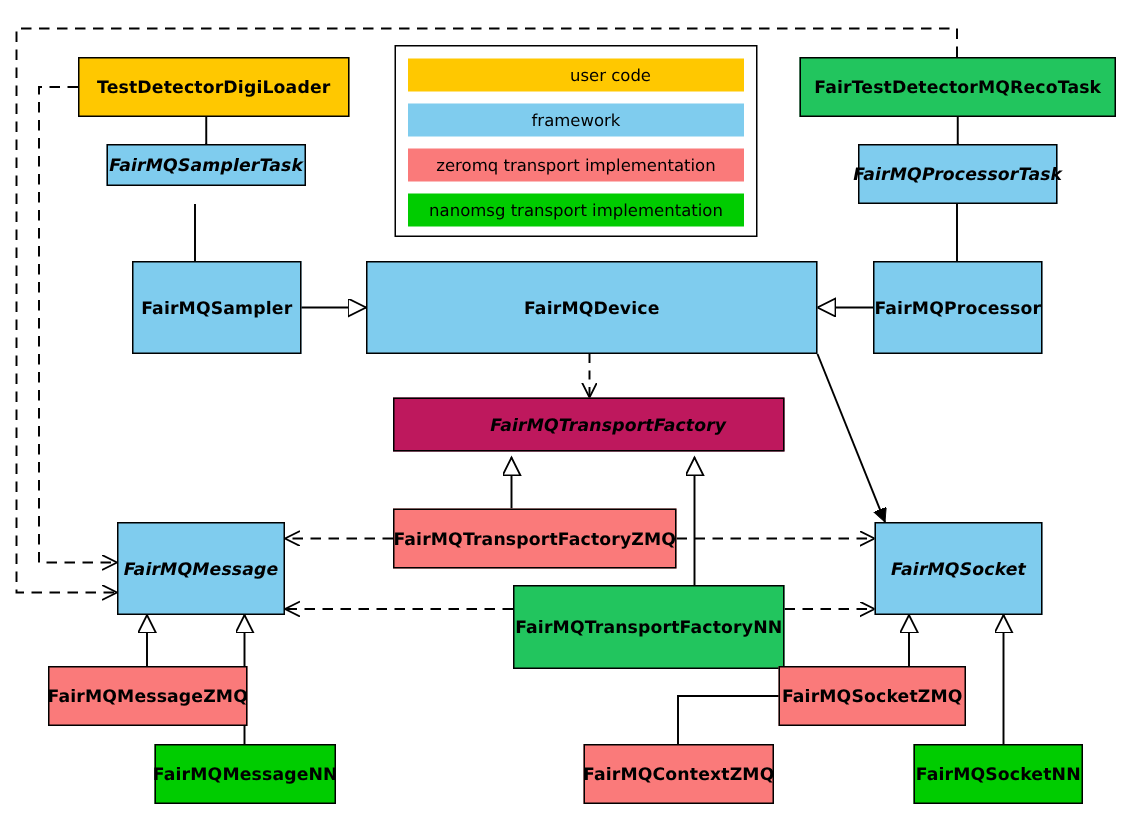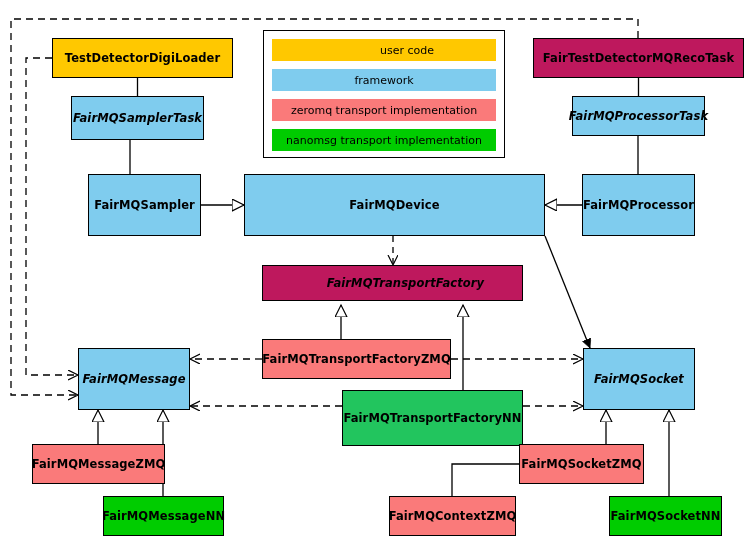--- a/index.html
+++ b/index.html
@@ -122,25 +122,25 @@
       <path d="M 606,444 L 606,410" marker-end="url(#hollowTriUp)"></path>
 
       <path d="M 669,496 L 669,410" marker-end="url(#hollowTriUp)"></path>
 
       <path d="M 452,496 L 452,464 L 551,464" marker-end="url(#blackDiamond)"></path>
     </g>
   </svg>
 
   <div id="nodes-layer">
       <div class="node" style="left: 52px; top: 38px; width: 181px; height: 40px; background: rgb(255, 200, 0);">TestDetectorDigiLoader</div>
-      <div class="node abstract" style="left: 71px; top: 96px; width: 133px; height: 44px; background: rgb(127, 204, 238);">FairMQSamplerTask</div>
+      <div class="node abstract" style="left: 71px; top: 96px; width: 133px; height: 28px; background: rgb(127, 204, 238);">FairMQSamplerTask</div>
       <div class="node" style="left: 88px; top: 174px; width: 113px; height: 62px; background: rgb(127, 204, 238);">FairMQSampler</div>
       <div class="node" style="left: 244px; top: 174px; width: 301px; height: 62px; background: rgb(127, 204, 238);">FairMQDevice</div>
       <div class="node" style="left: 582px; top: 174px; width: 113px; height: 62px; background: rgb(127, 204, 238);">FairMQProcessor</div>
-      <div class="node" style="left: 533px; top: 38px; width: 211px; height: 40px; background: #be185d;">FairTestDetectorMQRecoTask</div>
+      <div class="node" style="left: 533px; top: 38px; width: 211px; height: 40px; background: #22c55e;">FairTestDetectorMQRecoTask</div>
       <div class="node abstract" style="left: 572px; top: 96px; width: 133px; height: 40px; background: rgb(127, 204, 238);">FairMQProcessorTask</div>
       <div class="node abstract" style="left: 262px; top: 265px; width: 261px; height: 36px; background: #be185d; padding-left: 26px;">FairMQTransportFactory</div>
       <div class="node" style="left: 262px; top: 339px; width: 189px; height: 40px; background: rgb(250, 122, 122);">FairMQTransportFactoryZMQ</div>
       <div class="node" style="left: 342px; top: 390px; width: 181px; height: 56px; background: #22c55e;">FairMQTransportFactoryNN</div>
       <div class="node abstract" style="left: 78px; top: 348px; width: 112px; height: 62px; background: rgb(127, 204, 238);">FairMQMessage</div>
       <div class="node" style="left: 32px; top: 444px; width: 133px; height: 40px; background: rgb(250, 122, 122);">FairMQMessageZMQ</div>
       <div class="node" style="left: 103px; top: 496px; width: 121px; height: 40px; background: rgb(0, 204, 0);">FairMQMessageNN</div>
       <div class="node abstract" style="left: 583px; top: 348px; width: 112px; height: 62px; background: rgb(127, 204, 238);">FairMQSocket</div>
       <div class="node" style="left: 519px; top: 444px; width: 125px; height: 40px; background: rgb(250, 122, 122);">FairMQSocketZMQ</div>
       <div class="node" style="left: 609px; top: 496px; width: 113px; height: 40px; background: rgb(0, 204, 0);">FairMQSocketNN</div>

